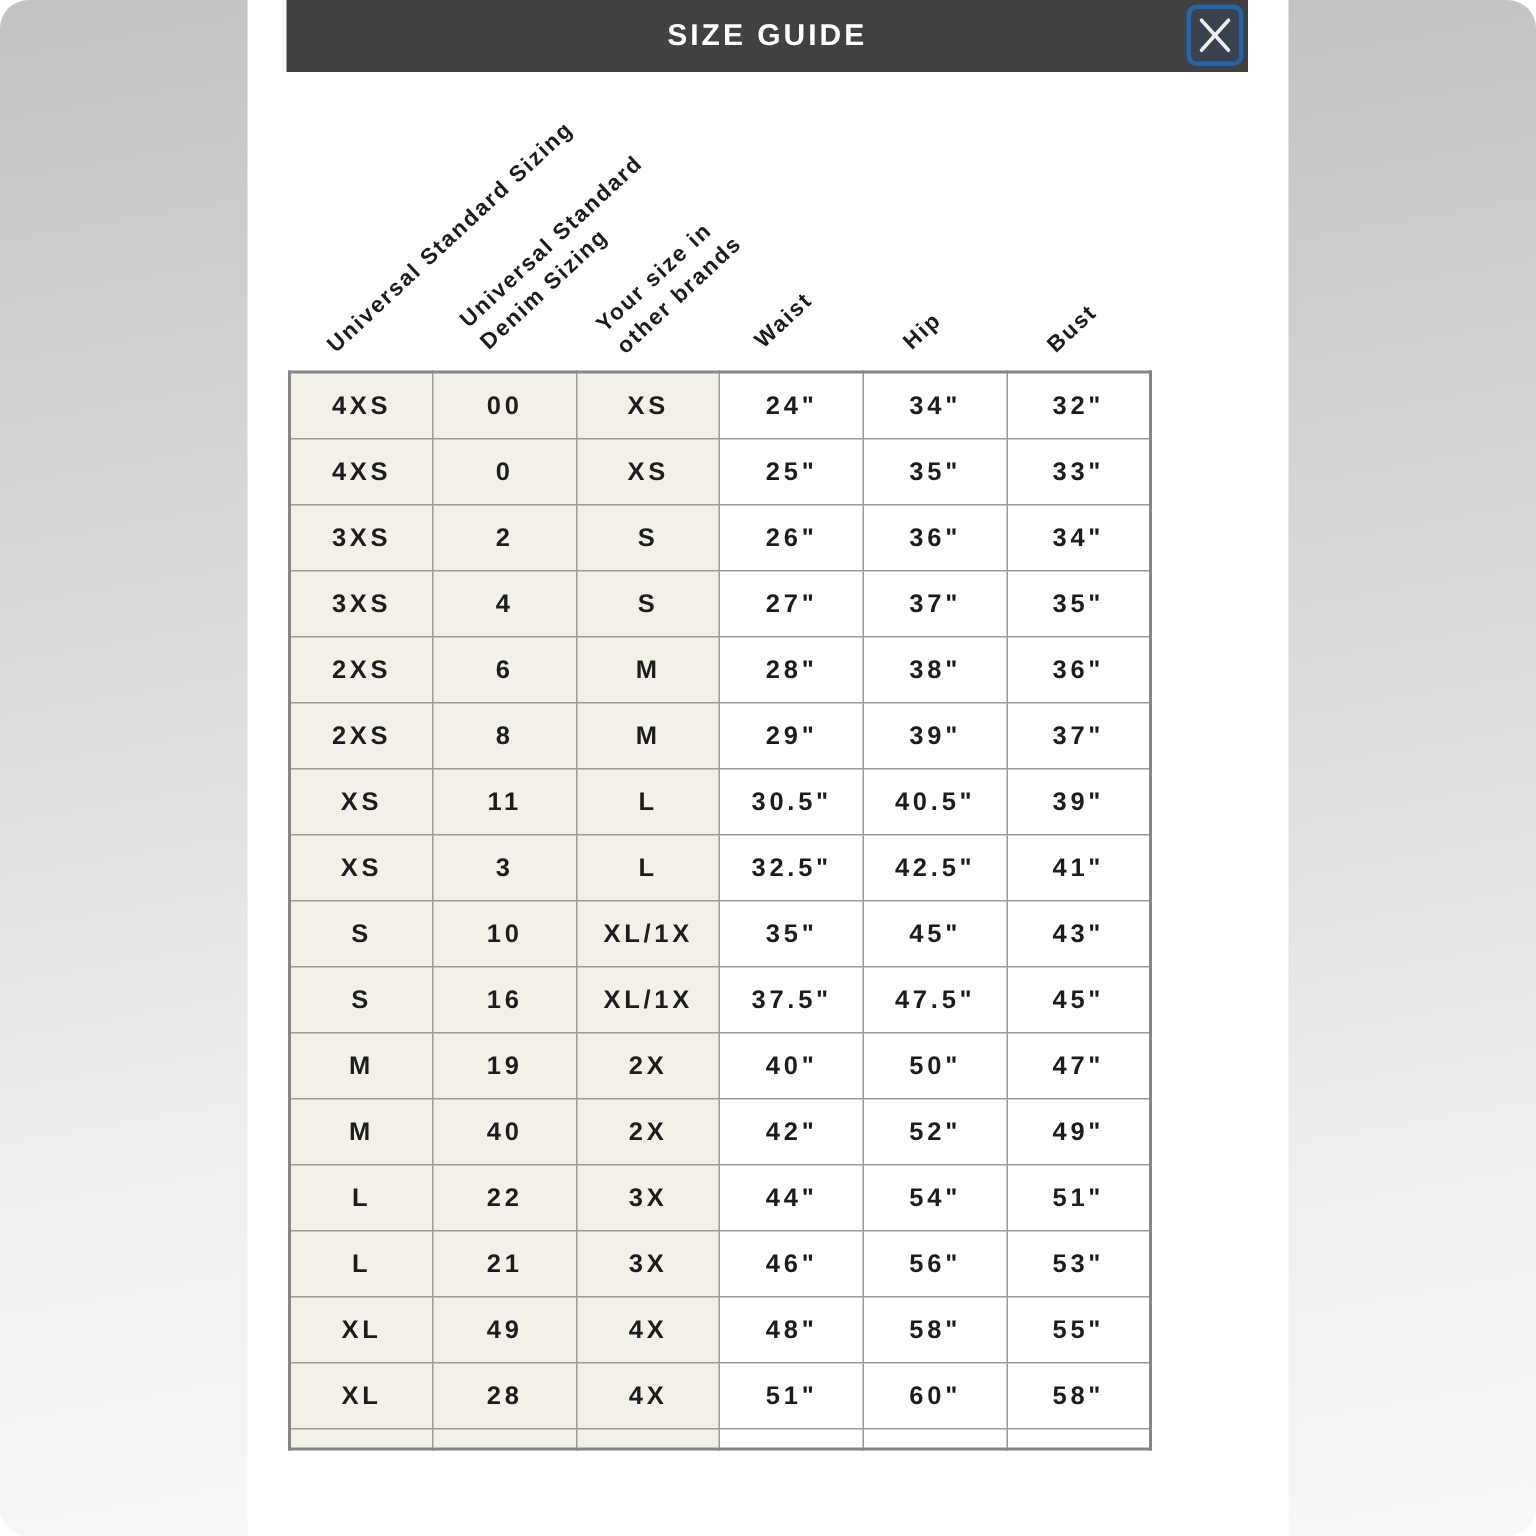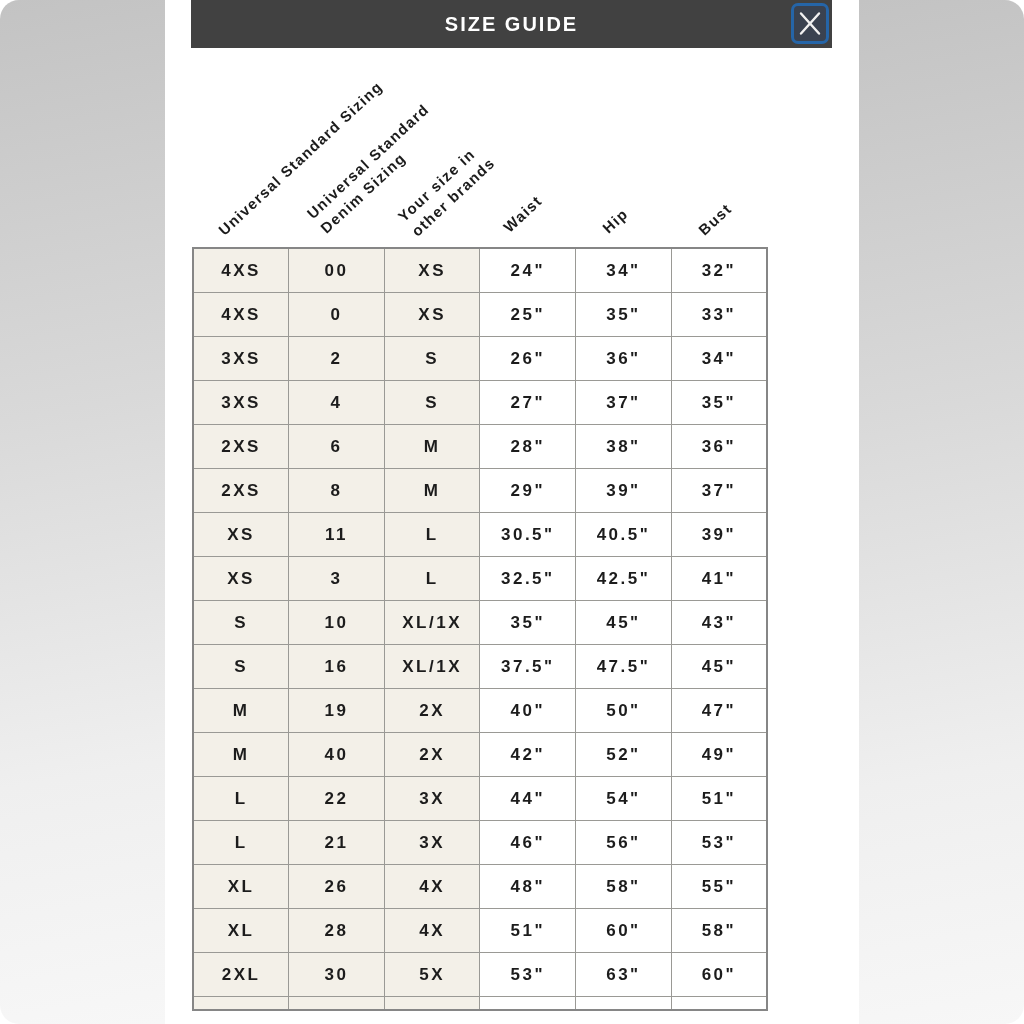--- a/index.html
+++ b/index.html
@@ -254,41 +254,33 @@
         <tr>
           <td class="cream">L</td>
           <td class="cream">21</td>
           <td class="cream">3X</td>
           <td class="white">46"</td>
           <td class="white">56"</td>
           <td class="white">53"</td>
         </tr>
         <tr>
           <td class="cream">XL</td>
-          <td class="cream">26</td>
+          <td class="cream">49</td>
           <td class="cream">4X</td>
           <td class="white">48"</td>
           <td class="white">58"</td>
           <td class="white">55"</td>
         </tr>
         <tr>
           <td class="cream">XL</td>
           <td class="cream">28</td>
           <td class="cream">4X</td>
           <td class="white">51"</td>
           <td class="white">60"</td>
           <td class="white">58"</td>
-        </tr>
-        <tr>
-          <td class="cream">2XL</td>
-          <td class="cream">30</td>
-          <td class="cream">5X</td>
-          <td class="white">53"</td>
-          <td class="white">63"</td>
-          <td class="white">60"</td>
         </tr>
         <tr class="partial">
           <td class="cream"></td>
           <td class="cream"></td>
           <td class="cream"></td>
           <td class="white"></td>
           <td class="white"></td>
           <td class="white"></td>
         </tr>
       </tbody>

